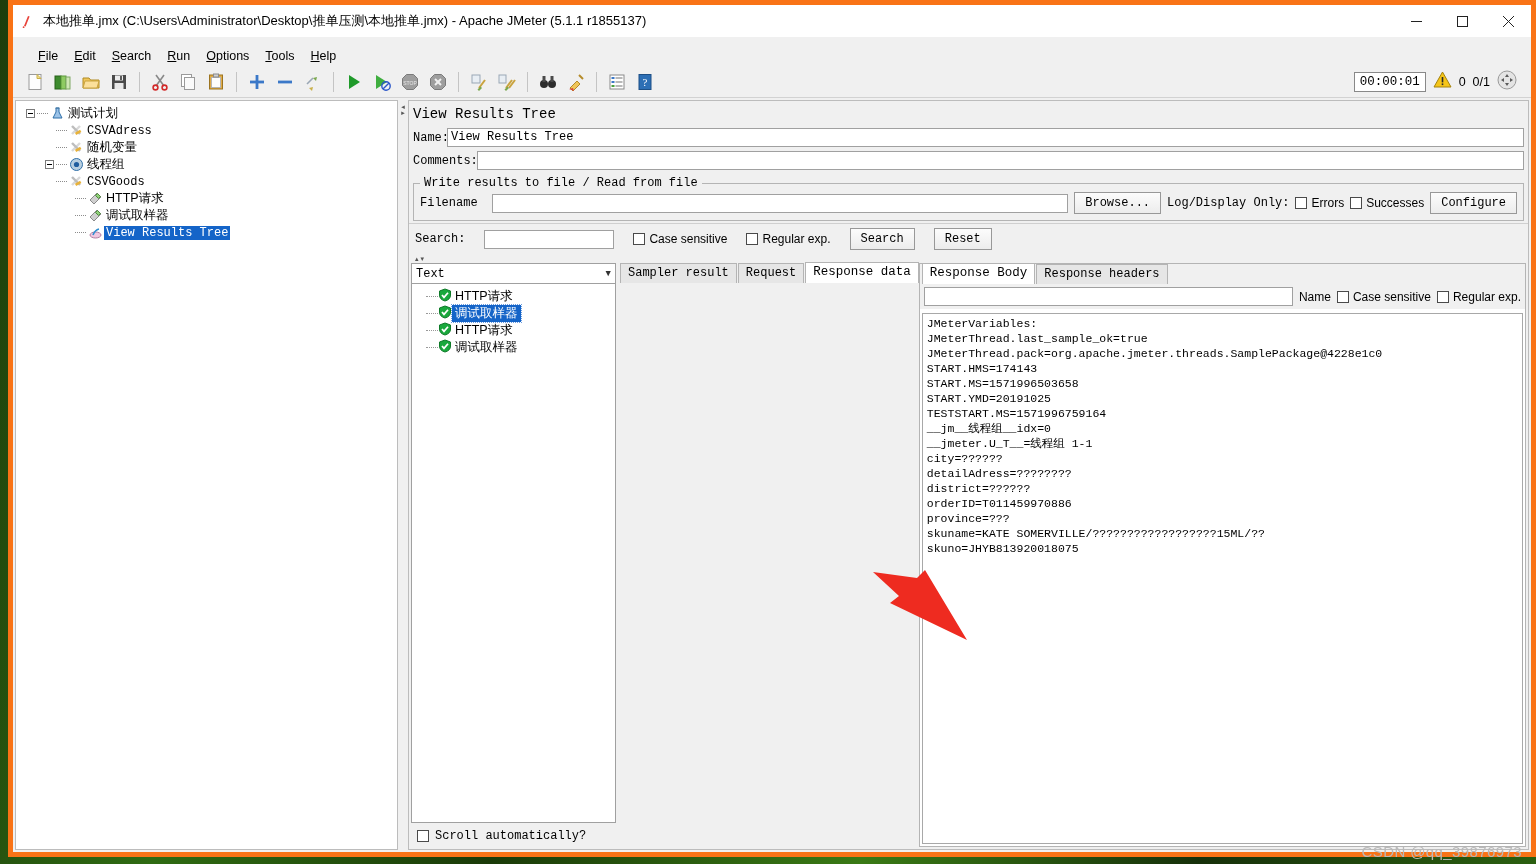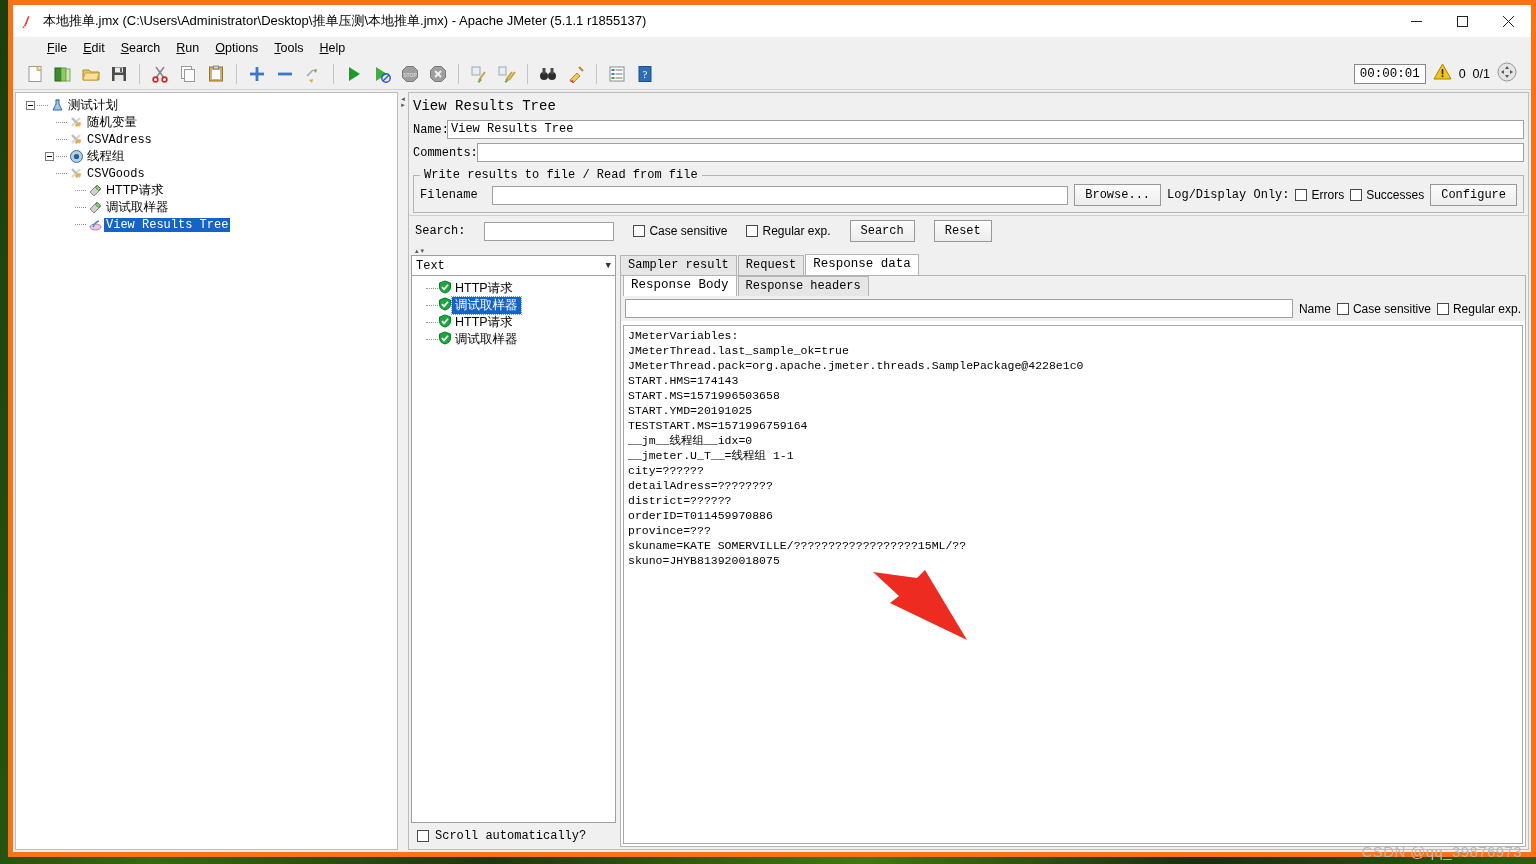--- a/index.html
+++ b/index.html
@@ -45,22 +45,23 @@
     width: 46px; height: 32px;
     display: flex; align-items: center; justify-content: center;
     color: #222; font-size: 13px;
   }
 
   
   #menubar {
     height: 21px; flex: 0 0 21px;
     background: #f0f0f0;
     display: flex; align-items: center;
-    padding-left: 26px;
+    padding-left: 17px;
     border-bottom: none;
+    margin-top: 8px;
   }
   .menu-item {
     font-size: 12.5px; color: #000;
     padding: 2px 8px;
     font-family: "Liberation Sans", sans-serif;
   }
   .menu-item .mn { text-decoration: underline; }
 
   
   #toolbar {
@@ -195,21 +196,21 @@
     flex: 1 1 auto; border: 1px solid #a0a0a0; border-top: none; background: #fff;
     overflow: hidden; padding-top: 4px; min-height: 0;
   }
   .rnode { display: flex; align-items: center; height: 17px; padding-left: 14px; }
   .rdash { width: 12px; height: 1px; border-top: 1px dotted #999; flex: 0 0 12px; }
   .rlabel { font-size: 12.5px; color: #000; padding: 0 3px; font-family: "Liberation Sans", sans-serif; }
   .rlabel.sel { background: #1464c8; color: #fff; outline: 1px dotted #6a9be0; }
   .scroll-row { padding: 6px 4px 4px 6px; display: flex; align-items: center; gap: 6px; }
 
   
-  #detail-panel { flex: 1 1 auto; display: flex; flex-direction: column; min-width: 0; min-height: 0; }
+  #detail-panel { flex: 1 1 auto; display: flex; flex-direction: row; min-width: 0; min-height: 0; }
   .tabs { display: flex; align-items: flex-end; height: 20px; gap: 1px; }
   .tab {
     font-family: "Liberation Mono", monospace; font-size: 12px; color: #000;
     padding: 2px 7px 2px 7px; background: #e6e6e6;
     border: 1px solid #b4b4b4; border-bottom: none; line-height: 15px;
   }
   .tab.active { background: #fff; font-size: 12.5px; padding-bottom: 3px; }
   .tab-body { flex: 1 1 auto; border: 1px solid #b4b4b4; background: #fff; display: flex; flex-direction: column; min-height: 0; }
   .tabs2 { display: flex; align-items: flex-end; height: 20px; gap: 1px; padding: 2px 0 0 2px; background: #f0f0f0; }
   .find-row { display: flex; align-items: center; gap: 6px; padding: 3px 4px; background: #f0f0f0; }
@@ -455,33 +456,33 @@
       <div class="tnode" style="padding-left:29px">
         <div class="tog-sp"></div>
         <div class="tdash"></div>
         <div class="ticon">
           <svg width="15" height="15" viewBox="0 0 15 15">
               <path d="M3 11 L11 3" stroke="#d9d9d9" stroke-width="2.4"></path>
               <path d="M3 3 L11 11" stroke="#bdbdbd" stroke-width="2.4"></path>
               <rect x="6" y="8" width="6" height="2.6" fill="#e8b23a" transform="rotate(-30 9 9)"></rect>
             </svg>
         </div>
-        <div class="tlabel">随机变量</div>
+        <div class="tlabel mono">CSVAdress</div>
       </div>
       <div class="tnode" style="padding-left:29px">
         <div class="tog-sp"></div>
         <div class="tdash"></div>
         <div class="ticon">
           <svg width="15" height="15" viewBox="0 0 15 15">
               <path d="M3 11 L11 3" stroke="#d9d9d9" stroke-width="2.4"></path>
               <path d="M3 3 L11 11" stroke="#bdbdbd" stroke-width="2.4"></path>
               <rect x="6" y="8" width="6" height="2.6" fill="#e8b23a" transform="rotate(-30 9 9)"></rect>
             </svg>
         </div>
-        <div class="tlabel mono">CSVAdress</div>
+        <div class="tlabel">随机变量</div>
       </div>
       <div class="tnode" style="padding-left:29px">
         <div class="tog"></div>
         <div class="tdash"></div>
         <div class="ticon">
           <svg width="15" height="15" viewBox="0 0 15 15">
               <circle cx="7.5" cy="7.5" r="6" fill="#b8cfe0" stroke="#2f6fa8"></circle>
               <circle cx="7.5" cy="7.5" r="2.6" fill="#1f5d9e"></circle>
             </svg>
         </div>

